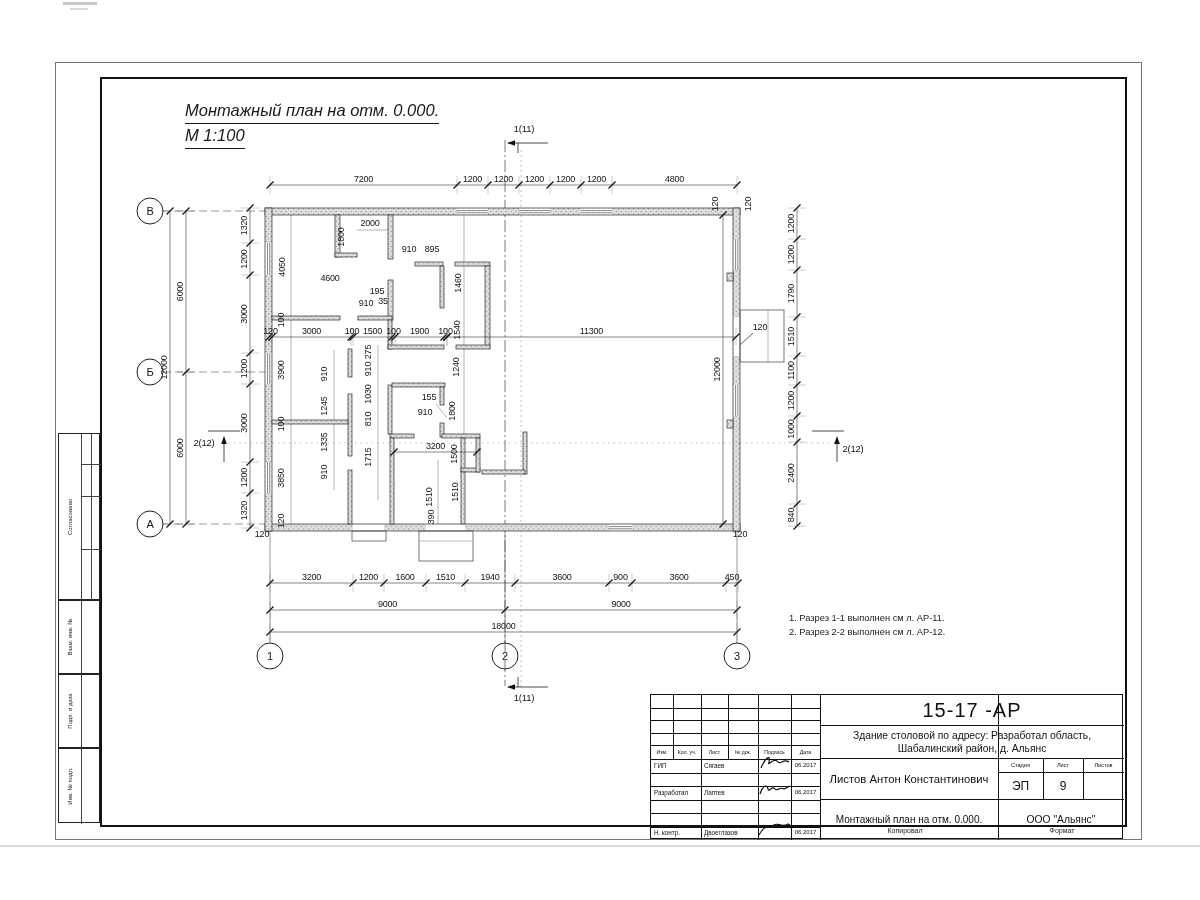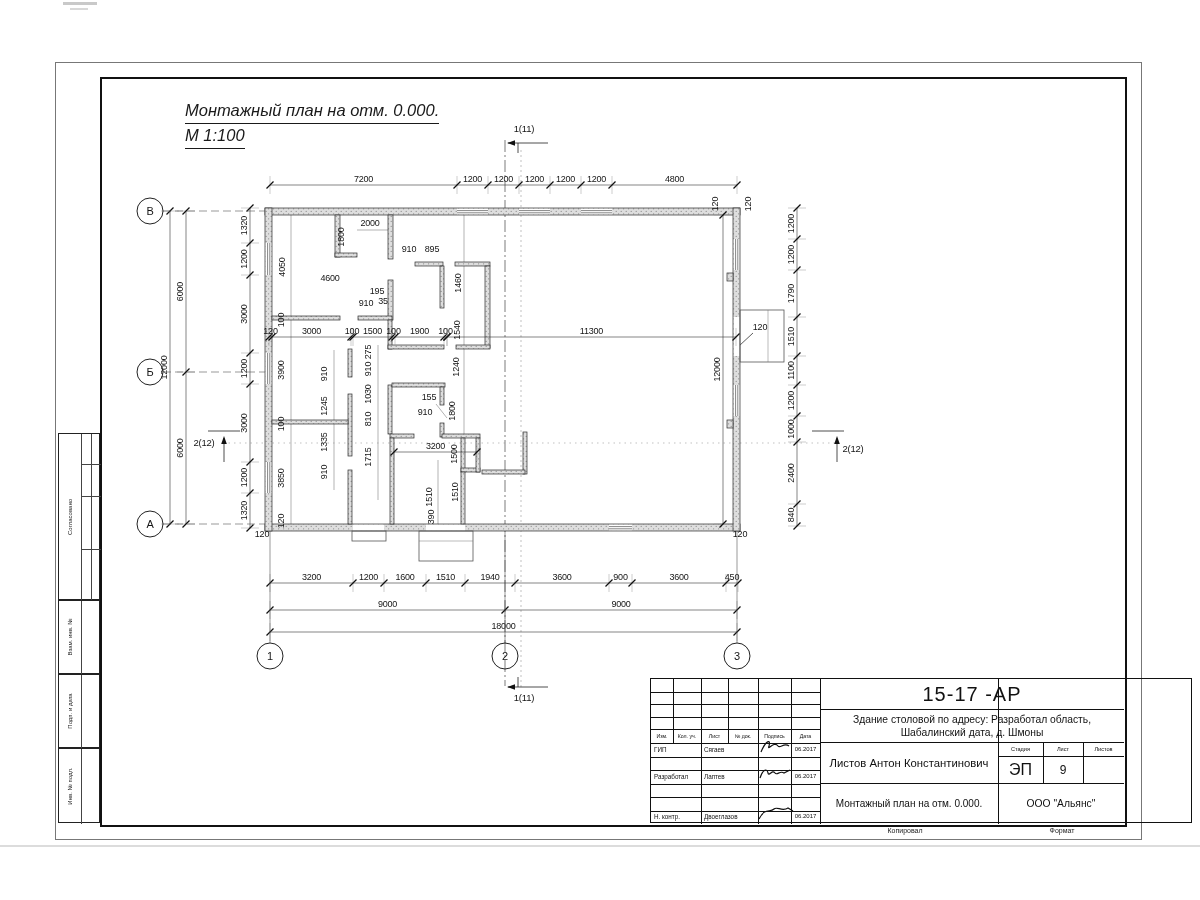--- a/index.html
+++ b/index.html
@@ -12,21 +12,21 @@
   .artifact1{left:63px;top:2px;width:34px;height:3px;background:#c9c9c9;}
   .artifact2{left:70px;top:8px;width:18px;height:2px;background:#d8d8d8;}
   
   #dwg-title{left:185px;top:99px;font-size:16.5px;font-style:italic;line-height:23px;color:#1a1a1a;}
   #dwg-title .tl{display:inline-block;border-bottom:1.6px solid #1a1a1a;padding-bottom:1px;}
   
   #notes{left:789px;top:611px;font-size:9.3px;line-height:14px;color:#1a1a1a;}
   
   .footer-lbl{font-size:7px;color:#222;transform:translateX(-50%);}
   
-  #tb{left:650px;top:678px;width:542px;height:145px;border:1.8px solid #111;box-sizing:border-box;padding-left:20px;}
+  #tb{left:650px;top:694px;width:473px;height:145px;border:1.8px solid #111;box-sizing:border-box;padding-left:20px;}
   .hl,.vl{position:absolute;background:#111;}
   .c{position:absolute;transform:translate(-50%,-50%);white-space:nowrap;text-align:center;}
   .cl{position:absolute;white-space:nowrap;}
   
   .sb-box{position:absolute;border:1px solid #222;box-sizing:border-box;}
   .rot{position:absolute;left:50%;top:50%;transform:translate(-50%,-50%) rotate(-90deg);white-space:nowrap;font-size:6px;color:#222;}
   svg{font-family:"Liberation Sans",sans-serif;}
   svg text{letter-spacing:-0.2px;}
 </style>
 </head>
@@ -401,20 +401,24 @@
         <polygon points="837,436 834.2,444 839.8,444" fill="#111"></polygon>
         <text x="853" y="452" text-anchor="middle" font-size="9.5" fill="#151515">2(12)</text>
       </g>
   </svg>
 
   <div class="abs" id="dwg-title">
     <span class="tl">Монтажный план на отм. 0.000.</span><br>
     <span class="tl">М 1:100</span>
   </div>
 
+  <div class="abs" id="notes">
+    <div>1. Разрез 1-1 выполнен см л. АР-11.</div>
+    <div>2. Разрез 2-2 выполнен см л. АР-12.</div>
+  </div>
 
   <div class="sb-box" style="left:58px;top:433px;width:42px;height:167px;">
     <div class="vl" style="left:22px;top:0;width:1px;height:167px;background:#444;"></div>
     <div class="vl" style="left:32px;top:0;width:1px;height:167px;background:#444;"></div>
     <div class="hl" style="left:22px;top:30px;width:20px;height:1px;background:#444;"></div>
     <div class="hl" style="left:22px;top:62px;width:20px;height:1px;background:#444;"></div>
     <div class="hl" style="left:22px;top:115px;width:20px;height:1px;background:#444;"></div>
     <span class="rot" style="left:11px;">Согласовано</span>
   </div>
   <div class="sb-box" style="left:58px;top:600px;width:42px;height:74px;">
@@ -481,26 +485,26 @@
 
     <span class="cl" style="left:3px;top:134px;font-size:6.3px;">Н. контр.</span>
     <span class="cl" style="left:53px;top:134px;font-size:6.3px;">Двоеглазов</span>
     <span class="c" style="left:154.5px;top:137px;font-size:6px;">06.2017</span>
     <svg class="abs" style="left:104px;top:124px;" width="40" height="20">
         <path d="M4,16 C10,4 15,10 19,6 C22,3 27,9 33,5 L38,8" fill="none" stroke="#111" stroke-width="1.2"></path>
       </svg>
 
     <div class="c" style="left:321px;top:15px;font-size:20px;letter-spacing:1px;">15-17 -АР</div>
     <div class="c" style="left:321px;top:40px;font-size:10.3px;">Здание столовой по адресу: Разработал область,</div>
-    <div class="c" style="left:321px;top:53px;font-size:10.3px;">Шабалинский дата, д. Шмоны</div>
+    <div class="c" style="left:321px;top:53px;font-size:10.3px;">Шабалинский район, д. Альянс</div>
     <div class="c" style="left:258px;top:84px;font-size:11.3px;">Листов Антон Константинович</div>
     <span class="c" style="left:369.5px;top:70px;font-size:5.6px;">Стадия</span>
     <span class="c" style="left:412px;top:70px;font-size:5.6px;">Лист</span>
     <span class="c" style="left:452.5px;top:70px;font-size:5.6px;">Листов</span>
-    <span class="c" style="left:369.5px;top:91px;font-size:16px;">ЭП</span>
+    <span class="c" style="left:369.5px;top:91px;font-size:12px;">ЭП</span>
     <span class="c" style="left:412px;top:91px;font-size:12px;">9</span>
     <span class="c" style="left:452.5px;top:91px;font-size:12px;"></span>
     <div class="c" style="left:258px;top:124px;font-size:10px;">Монтажный план на отм. 0.000.</div>
     <div class="c" style="left:410px;top:124px;font-size:10.3px;">ООО "Альянс"</div>
   </div>
 
   <span class="abs footer-lbl" style="left:905px;top:827px;">Копировал</span>
   <span class="abs footer-lbl" style="left:1062px;top:827px;">Формат</span>
 
 </div>

